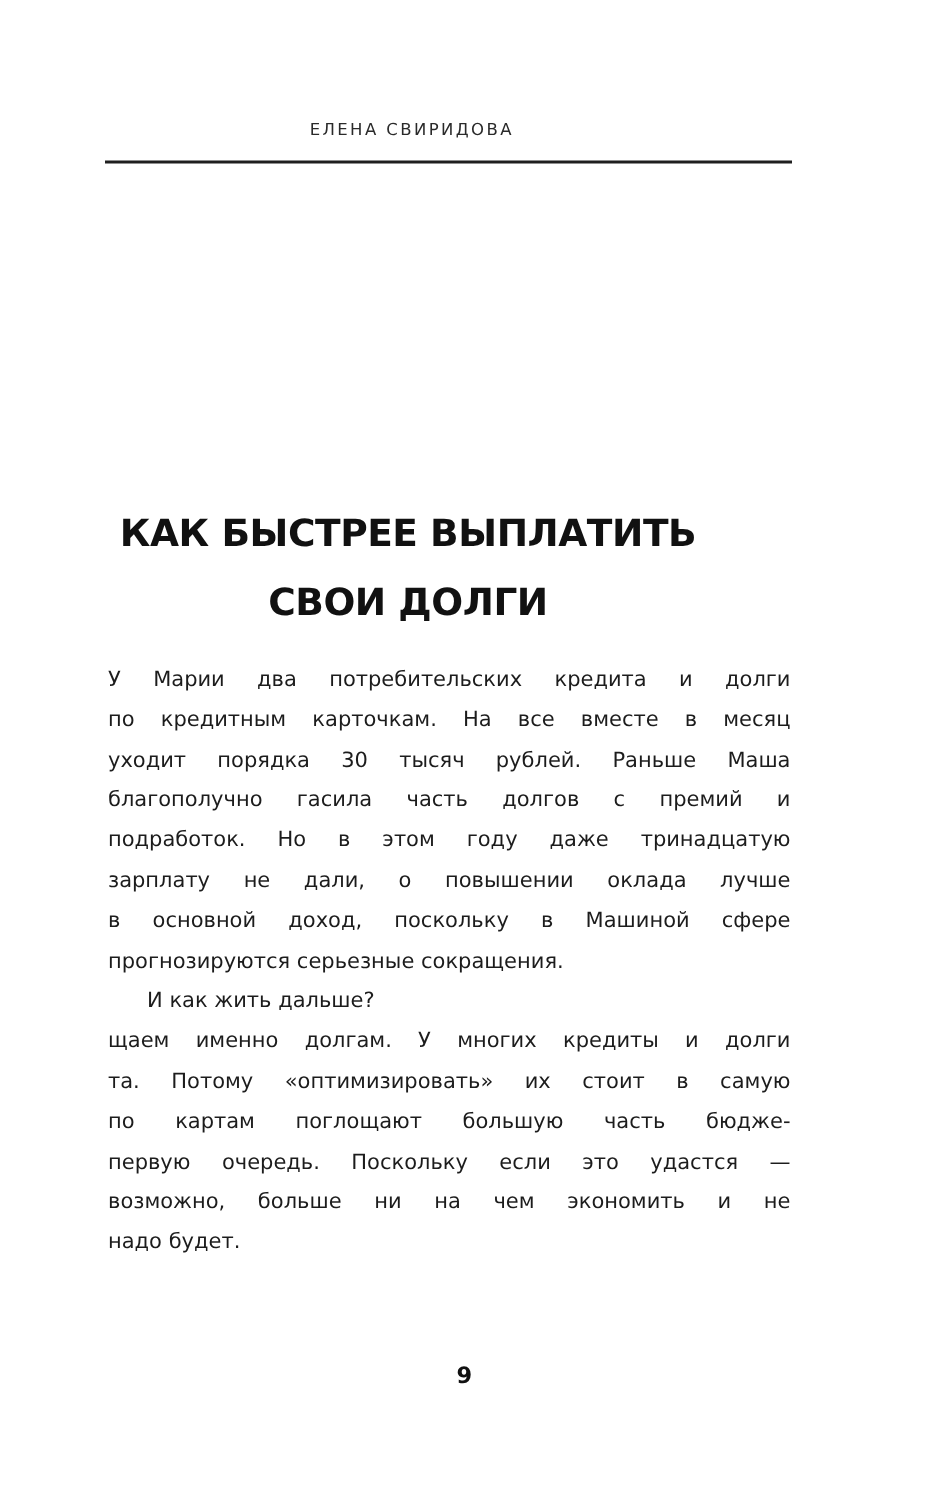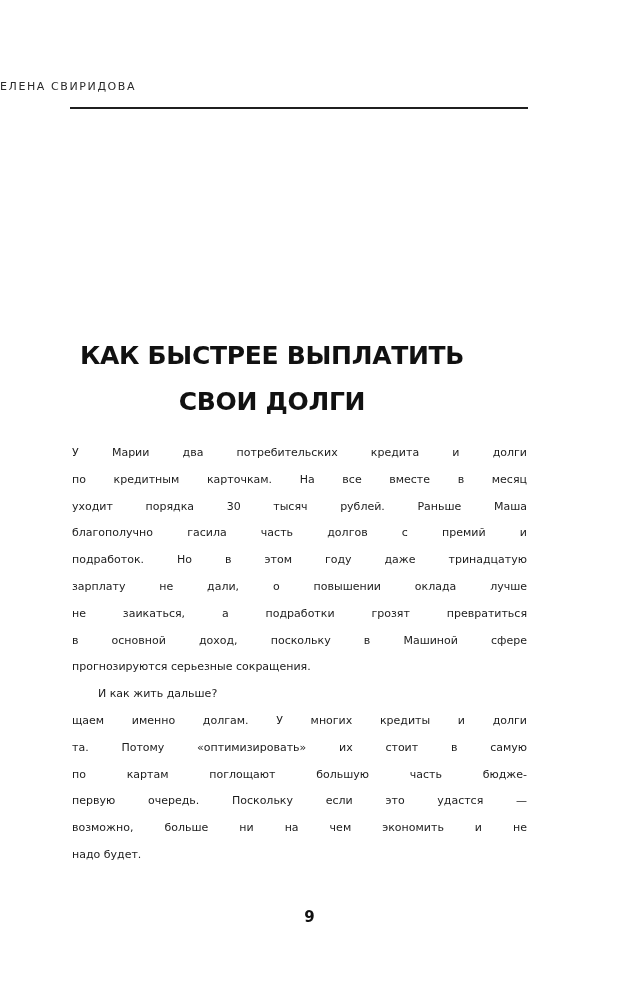--- a/index.html
+++ b/index.html
@@ -11,23 +11,23 @@
       width: 619px;
       height: 1001px;
       position: relative;
       overflow: hidden;
       color: #1a1a1a;
       font-family: "DejaVu Sans", sans-serif;
     }
     .running-head {
       position: absolute;
       top: 80px;
-      left: 0;
+      left: 16px;
       width: 517px;
-      text-align: left;
+      text-align: center;
       font-size: 11px;
       letter-spacing: 1.6px;
       color: #2a2a2a;
       font-family: "DejaVu Sans", sans-serif;
     }
     .rule {
       position: absolute;
       top: 107px;
       left: 70px;
       width: 458px;
@@ -47,21 +47,21 @@
       color: #111;
       letter-spacing: -0.3px;
     }
     .chapter-title div { white-space: nowrap; }
     .body-text {
       position: absolute;
       top: 440px;
       left: 72px;
       width: 455px;
       font-family: "DejaVu Sans", sans-serif;
-      font-size: 11px;
+      font-size: 14px;
       line-height: 26.8px;
       color: #1c1c1c;
     }
     .line {
       display: block;
       white-space: nowrap;
       text-align: justify;
       text-align-last: justify;
       height: 26.8px;
     }
@@ -94,21 +94,20 @@
   <div>СВОИ ДОЛГИ</div>
 </div>
 
 <div class="body-text" id="body-text">
     <span class="line">У Марии два потребительских кредита и долги</span>
     <span class="line">по кредитным карточкам. На все вместе в месяц</span>
     <span class="line">уходит порядка 30 тысяч рублей. Раньше Маша</span>
     <span class="line">благополучно гасила часть долгов с премий и</span>
     <span class="line">подработок. Но в этом году даже тринадцатую</span>
     <span class="line">зарплату не дали, о повышении оклада лучше</span>
-    <span class="line">не заикаться, а подработки грозят превратиться</span>
     <span class="line">в основной доход, поскольку в Машиной сфере</span>
     <span class="line last">прогнозируются серьезные сокращения.</span>
     <span class="line indent last">И как жить дальше?</span>
     <span class="line">щаем именно долгам. У многих кредиты и долги</span>
     <span class="line">та. Потому «оптимизировать» их стоит в самую</span>
     <span class="line">по картам поглощают большую часть бюдже-</span>
     <span class="line">первую очередь. Поскольку если это удастся —</span>
     <span class="line">возможно, больше ни на чем экономить и не</span>
     <span class="line last">надо будет.</span>
   </div>

